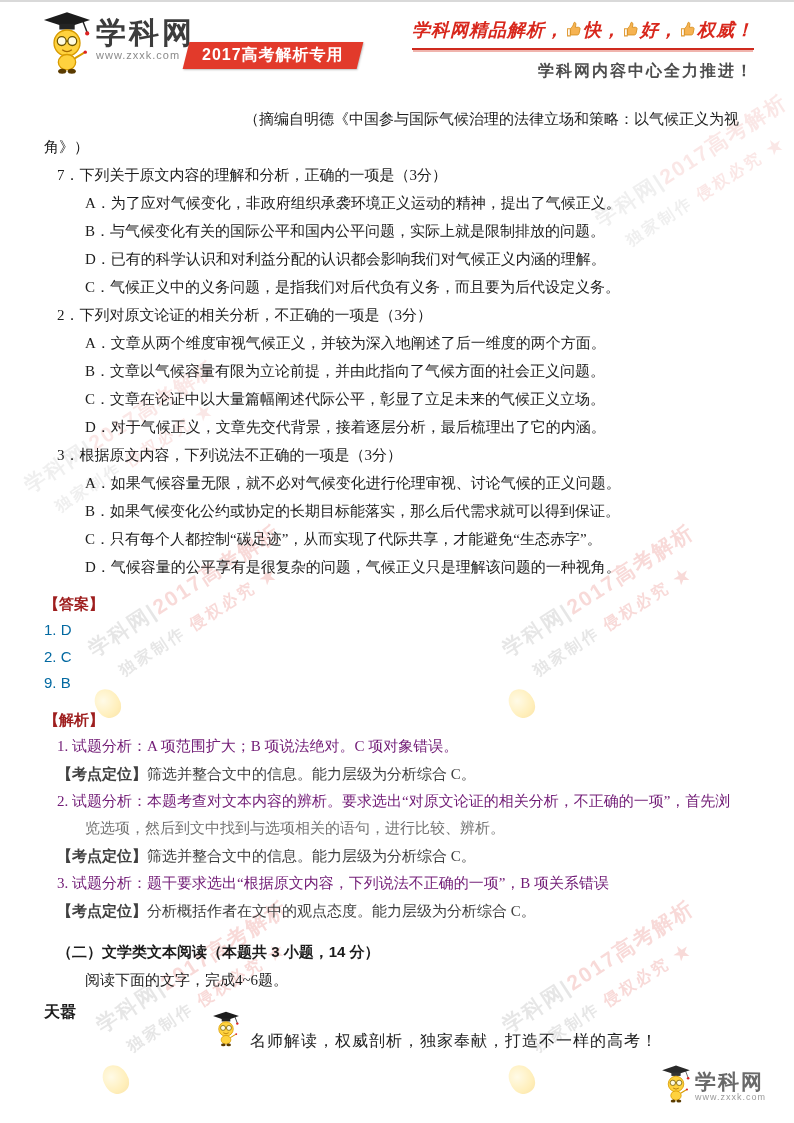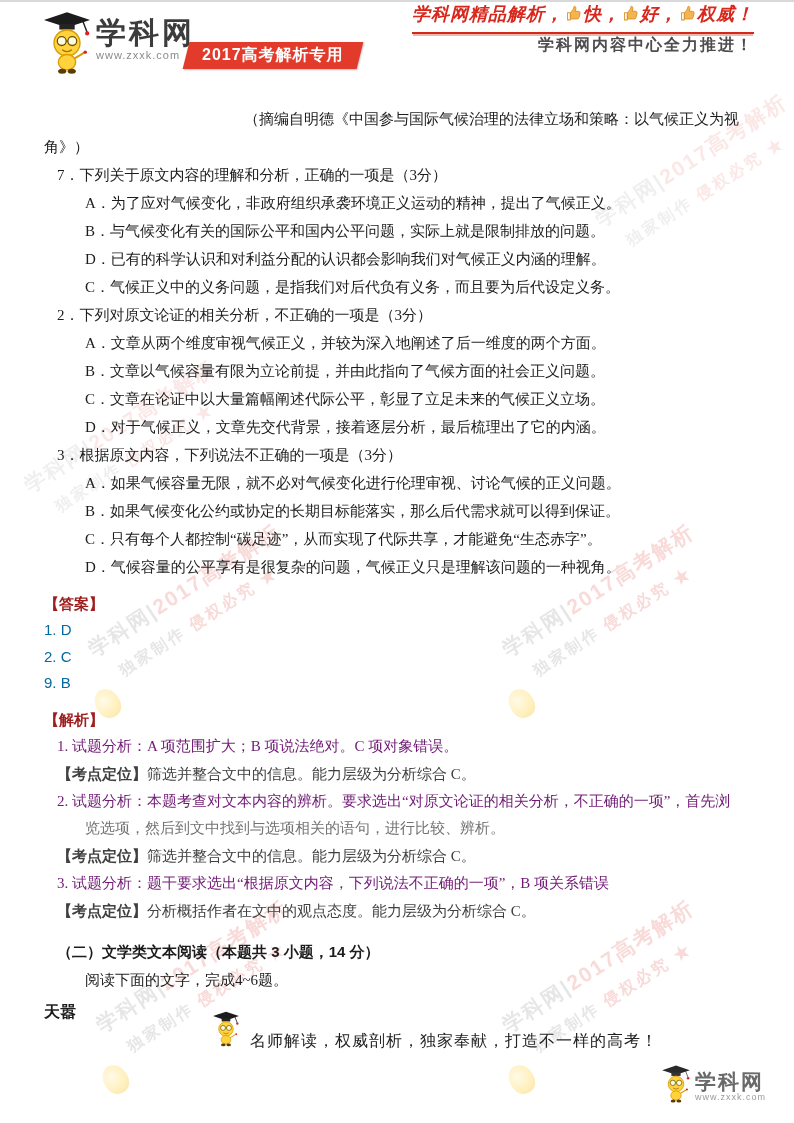--- a/index.html
+++ b/index.html
@@ -10,24 +10,24 @@
     color:#1c1c1c;border-top:2px solid #d9d9d9;box-sizing:border-box;
   }
   
   .header{position:absolute;left:0;top:0;width:100%;height:92px;z-index:3;}
   .logo-left{position:absolute;left:42px;top:8px;display:flex;align-items:flex-start;}
   .logo-text{margin-left:4px;margin-top:8px;font-family:"Liberation Sans",sans-serif;}
   .site-name{font-size:30px;font-weight:bold;color:#3c3c3c;letter-spacing:3px;line-height:30px;}
   .site-url{font-size:11px;color:#8a8a8a;letter-spacing:1px;margin-top:1px;}
   .banner{position:absolute;left:186px;top:40px;background:#e23a2b;transform:skewX(-14deg);padding:3px 16px;box-shadow:1px 1px 2px rgba(0,0,0,.25);}
   .banner span{display:inline-block;transform:skewX(14deg);color:#fff;font-weight:bold;font-size:16px;font-family:"Liberation Sans",sans-serif;letter-spacing:1px;}
-  .slogan{position:absolute;right:40px;top:0;width:390px;text-align:right;font-family:"Liberation Sans",sans-serif;}
+  .slogan{position:absolute;right:40px;top:16px;width:390px;text-align:right;font-family:"Liberation Sans",sans-serif;}
   .slogan-main{display:inline-block;color:#d8271c;font-weight:bold;font-style:italic;font-size:18px;letter-spacing:1px;border-bottom:2px solid #cf2a1e;box-shadow:0 3px 0 -1px #f0b4ad;padding-bottom:5px;white-space:nowrap;}
   .slogan-main .thumb{display:inline-block;vertical-align:-2px;margin:0 1px;}
-  .slogan-sub{margin-top:1px;color:#4d4d4d;font-weight:bold;font-size:16px;letter-spacing:2px;}
+  .slogan-sub{margin-top:11px;color:#4d4d4d;font-weight:bold;font-size:16px;letter-spacing:2px;}
   
   .wm{position:absolute;width:260px;transform:rotate(-33deg);opacity:.55;pointer-events:none;z-index:1;font-family:"Liberation Sans",sans-serif;}
   .wm .l1{font-size:21px;font-weight:bold;letter-spacing:2px;white-space:nowrap;}
   .wm .l2{font-size:16px;font-weight:bold;letter-spacing:3px;margin-top:10px;padding-left:14px;white-space:nowrap;}
   .wm .gray{color:#d3d3d3;}
   .wm .pink{color:#f3bcba;}
   .wm .blob{position:absolute;left:-26px;top:52px;width:24px;height:30px;border-radius:50% 50% 45% 45%;background:radial-gradient(circle at 40% 35%,#fff3c4,#ffd95e 60%,#f4bd2a);opacity:.75;}
   .wm.dim{opacity:.35;}
   
   .content{position:absolute;left:0;top:96px;width:100%;padding:0 44px;box-sizing:border-box;z-index:2;font-size:15px;line-height:28px;margin-top:7px;}

